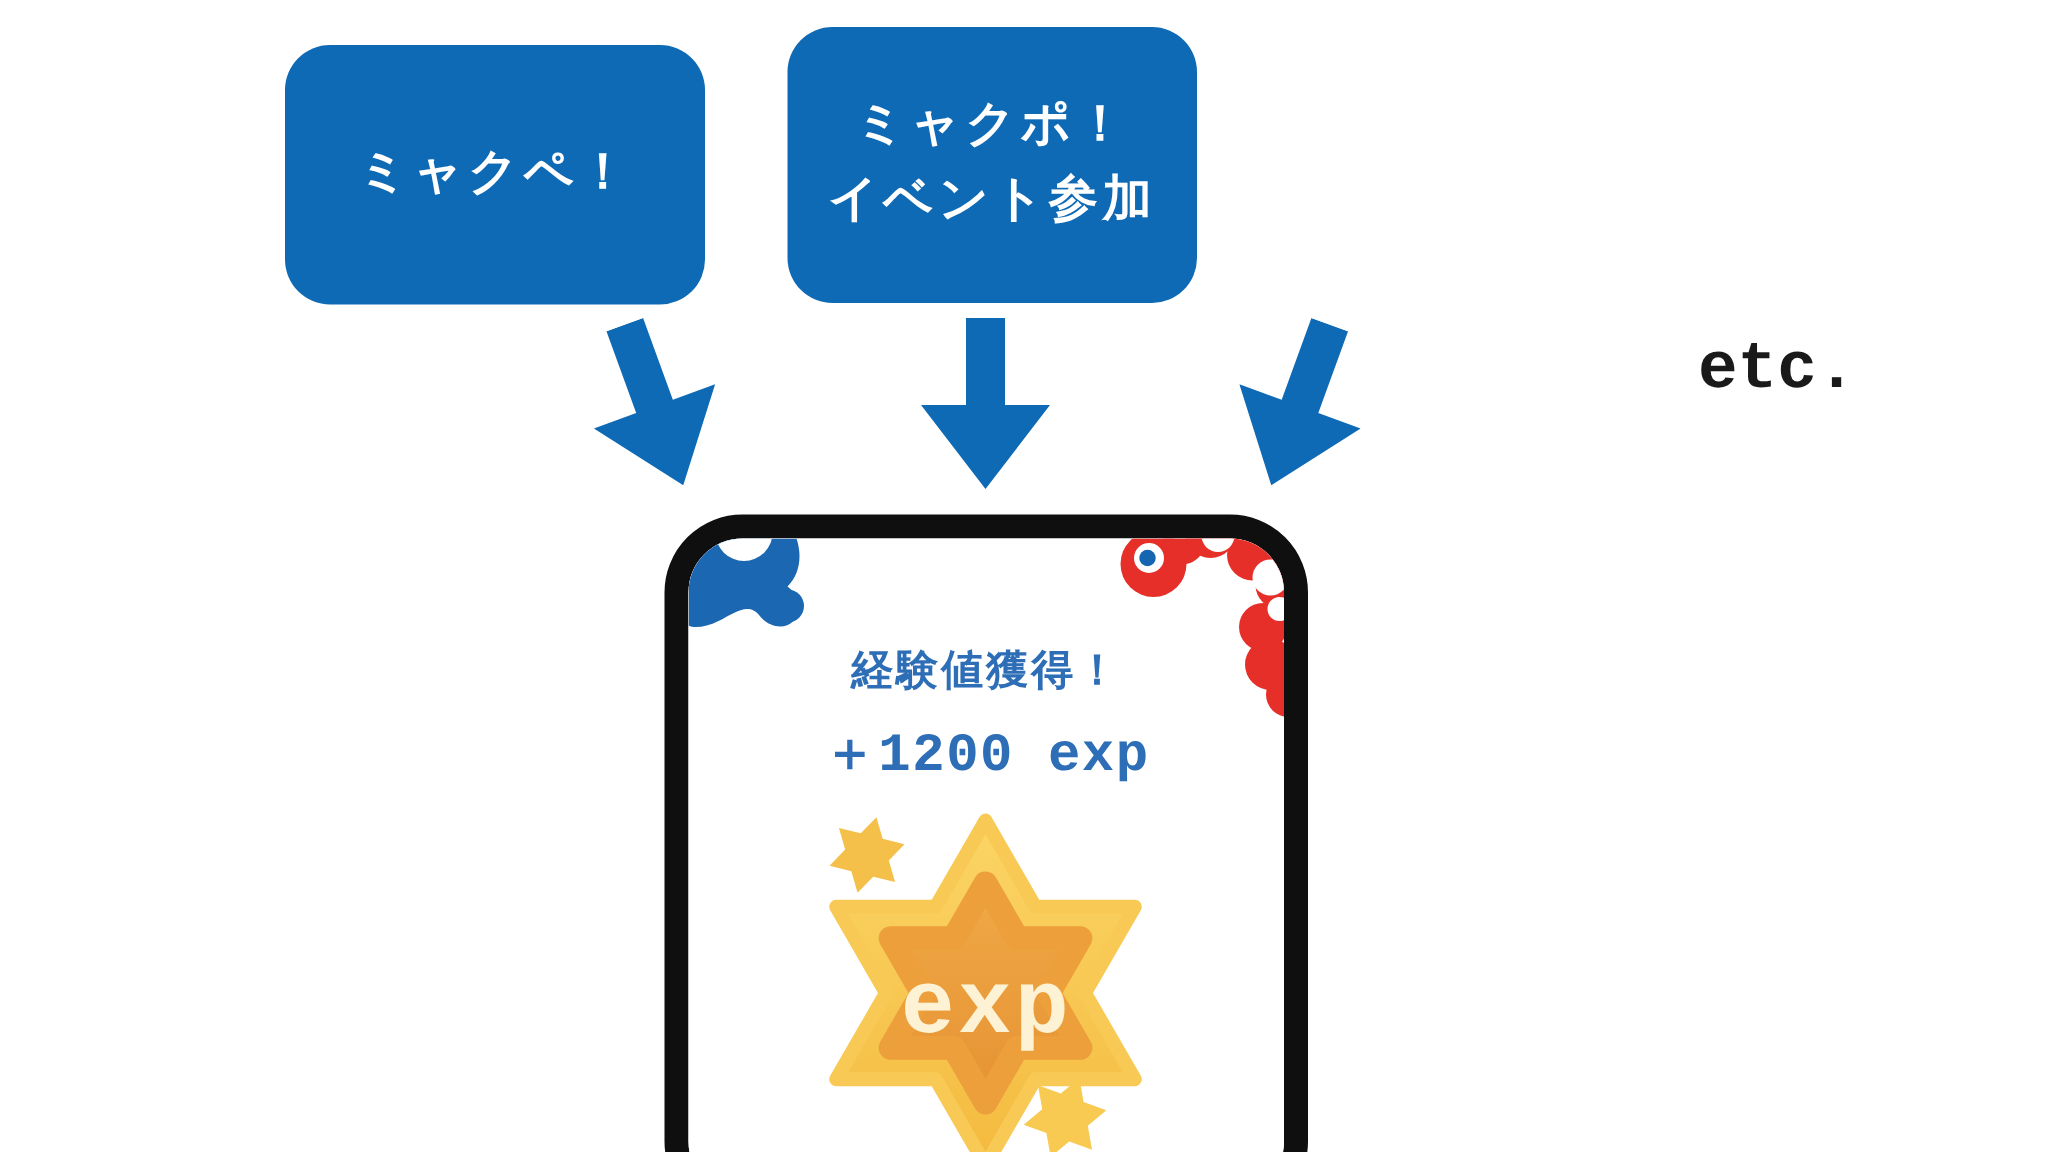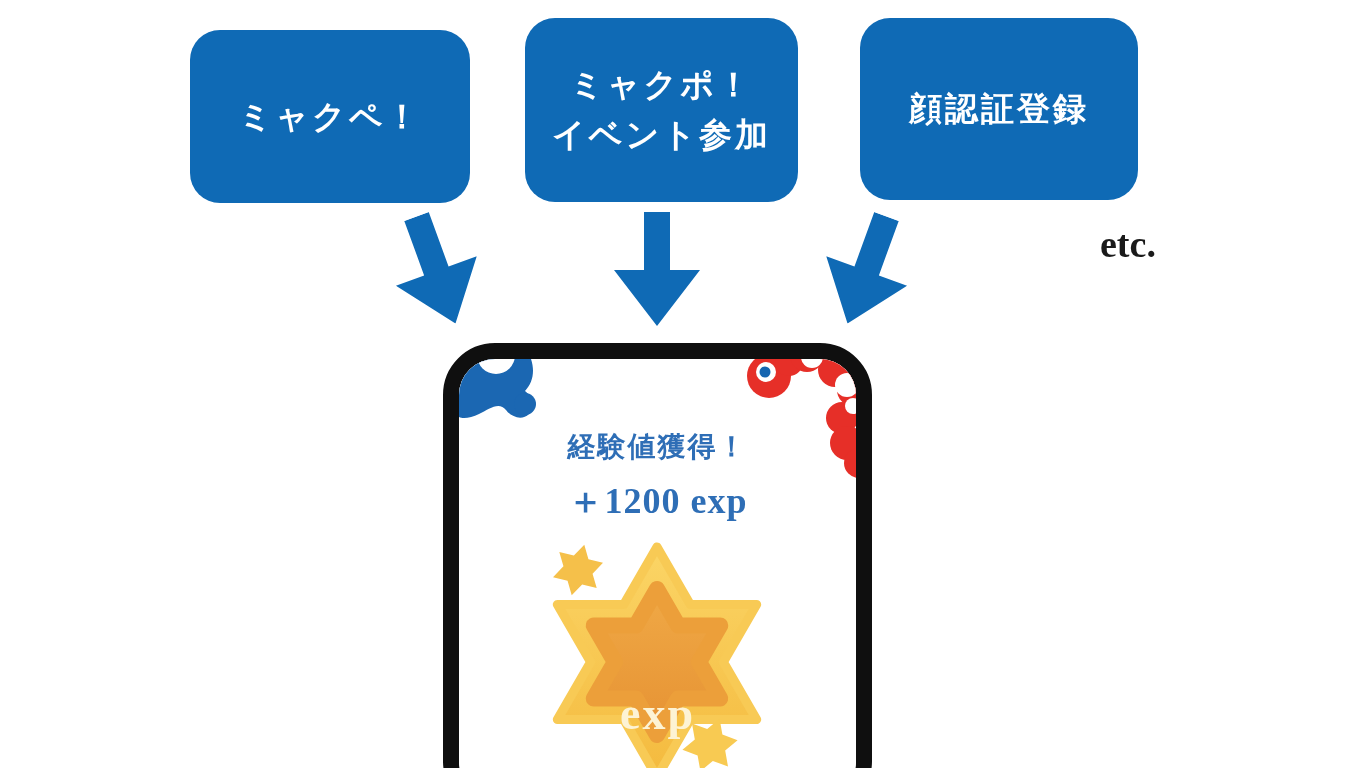--- a/index.html
+++ b/index.html
@@ -1,41 +1,41 @@
 <!DOCTYPE html>
 <html><head>
 <meta charset="utf-8">
 <style>
   * { margin:0; padding:0; box-sizing:border-box; }
   html,body { background:#ffffff; }
   .canvas {
     position:relative; width:1366px; height:768px; overflow:hidden;
     background:#ffffff;
-    font-family:Liberation Serif, serif;
+    font-family:Liberation Mono, monospace;
   }
 
   
   .fbox {
     position:absolute; background:#0f6ab5; border-radius:30px;
     display:flex; flex-direction:column; justify-content:center; align-items:center;
     text-align:center;
   }
   #box1 { left:190px; top:30px;  width:280px; height:173px; }
   #box2 { left:525px; top:18px;  width:273px; height:184px; }
   #box3 { left:860px; top:18px;  width:278px; height:182px; }
   .fline {
     color:#ffffff; font-weight:bold; font-size:33px;
     letter-spacing:3px; line-height:50px; white-space:nowrap;
   }
   .fline:empty { display:none; }
 
   
   .etc {
-    position:absolute; left:1100px; top:222px;
-    font-size:38px; font-weight:bold; color:#1a1a1a;
+    position:absolute; left:1132px; top:222px;
+    font-size:44px; font-weight:bold; color:#1a1a1a;
   }
 
   
   .arrow { position:absolute; width:86px; height:114px; }
   #arrow1 { left:393px; top:213px; transform:rotate(-20deg); }
   #arrow2 { left:614px; top:212px; }
   #arrow3 { left:824px; top:213px; transform:rotate(20deg); }
   .arrow polygon { fill:#0f6ab5; }
 
   
@@ -52,38 +52,34 @@
   .ptitle {
     position:absolute; top:69px; left:0; right:0; text-align:center;
     font-size:28px; font-weight:bold; color:#2e6eb6; letter-spacing:2px;
   }
   .pexp {
     position:absolute; top:118px; left:0; right:0; text-align:center;
     font-size:36px; font-weight:bold; color:#2e6eb6; letter-spacing:1px;
   }
   .bexp {
     position:absolute; top:280px; left:0; right:0; text-align:center;
-    font-size:46px; font-weight:bold; color:#fdf3d4; letter-spacing:2px;margin-top:48px;
+    font-size:60px; font-weight:bold; color:#fdf3d4; letter-spacing:2px;
   }
 </style>
 </head>
 <body>
 
 <div class="canvas">
 
   <div class="fbox" id="box1">
     <div class="fline">ミャクペ！</div>
   </div>
   <div class="fbox" id="box2">
     <div class="fline">ミャクポ！</div>
     <div class="fline">イベント参加</div>
-  </div>
-  <div class="fbox" id="box3">
-    <div class="fline">顔認証登録</div>
-
   </div>
 
   <div class="etc">etc.</div>
 
   <svg class="arrow" id="arrow1" viewBox="0 0 86 114">
     <polygon points="30,0 56,0 56,58 86,58 43,114 0,58 30,58"></polygon>
   </svg>
   <svg class="arrow" id="arrow2" viewBox="0 0 86 114">
     <polygon points="30,0 56,0 56,58 86,58 43,114 0,58 30,58"></polygon>
   </svg>

